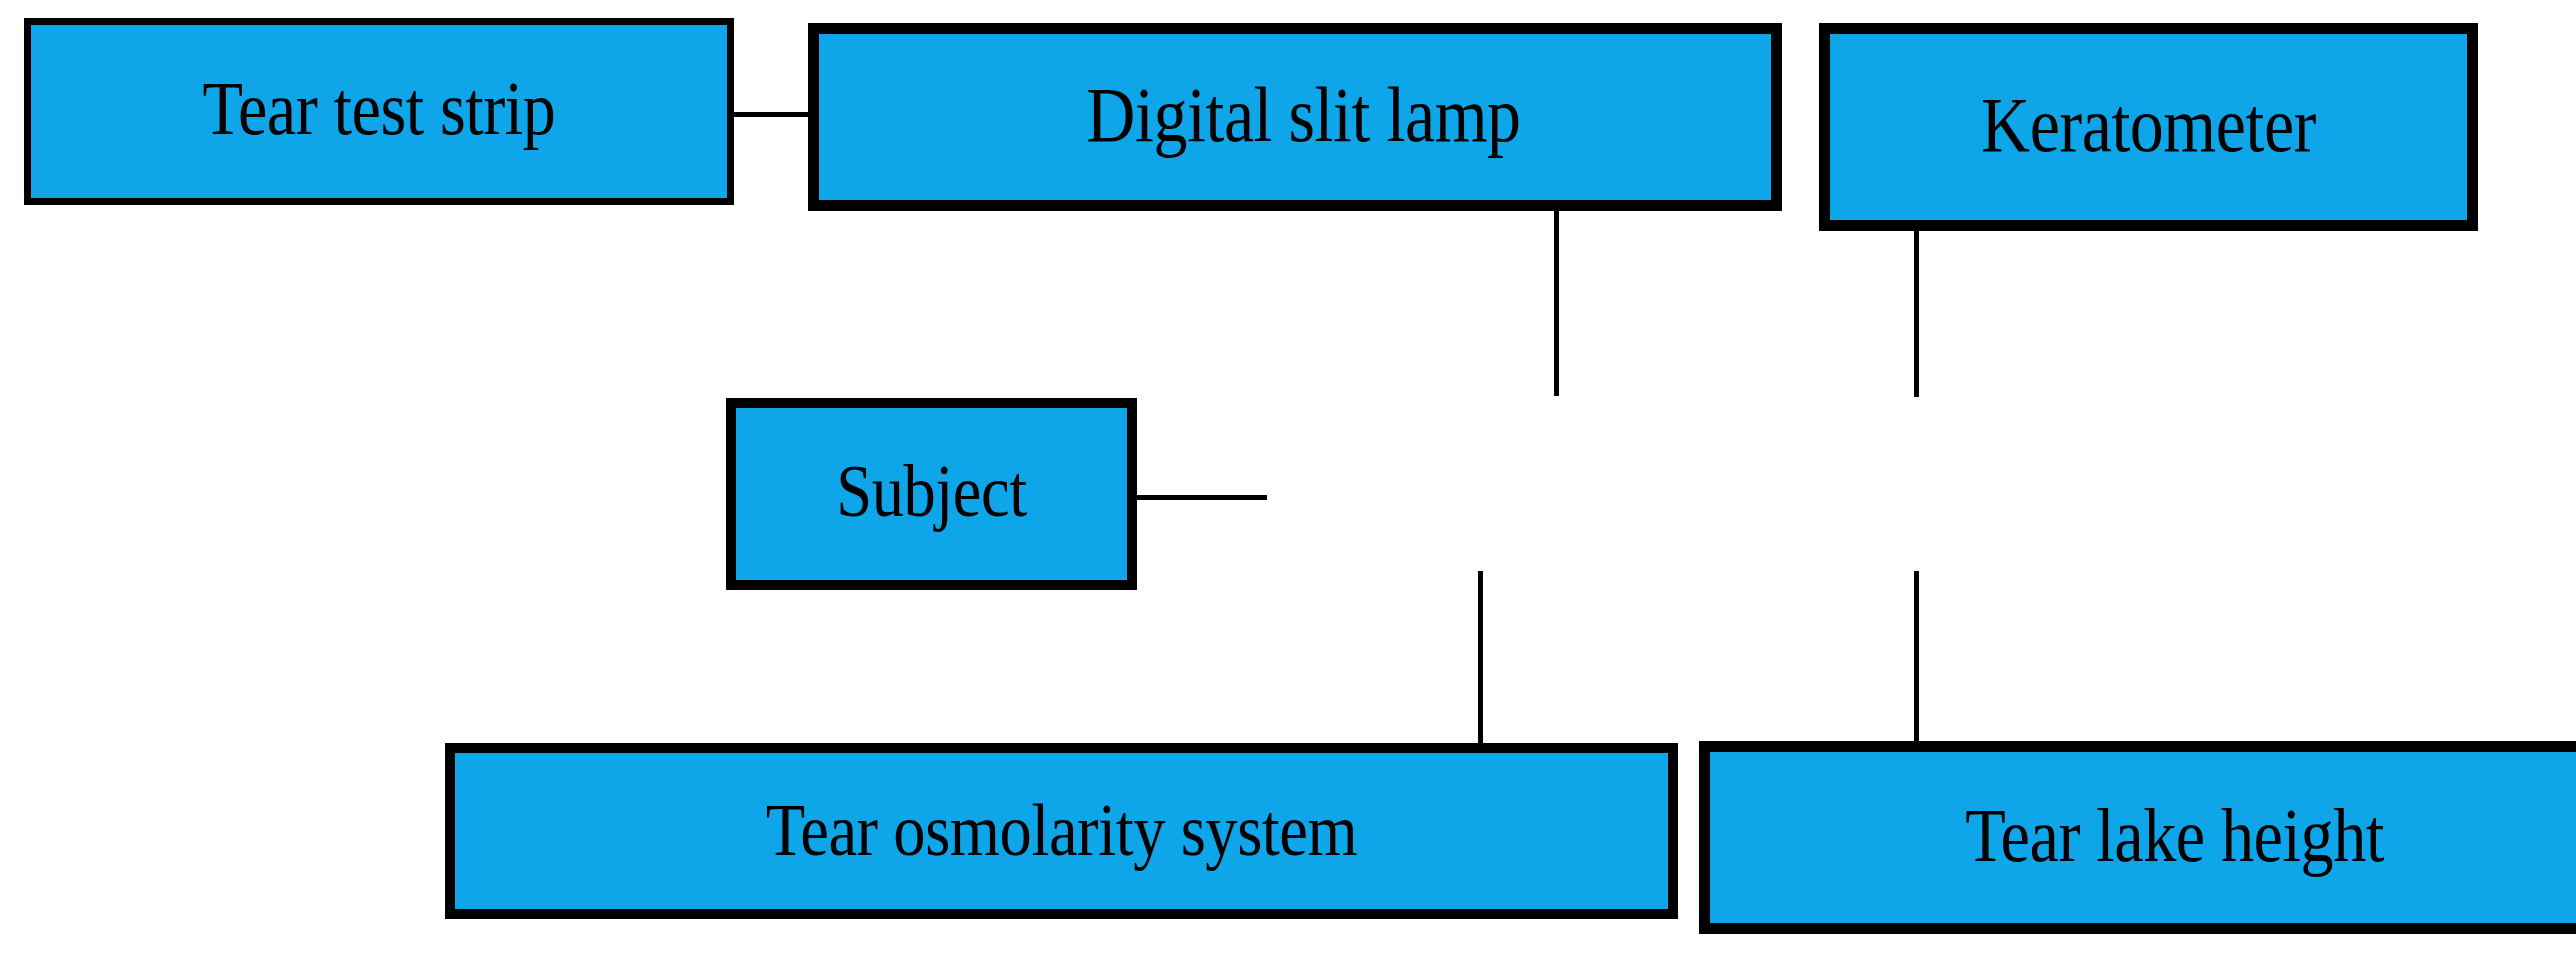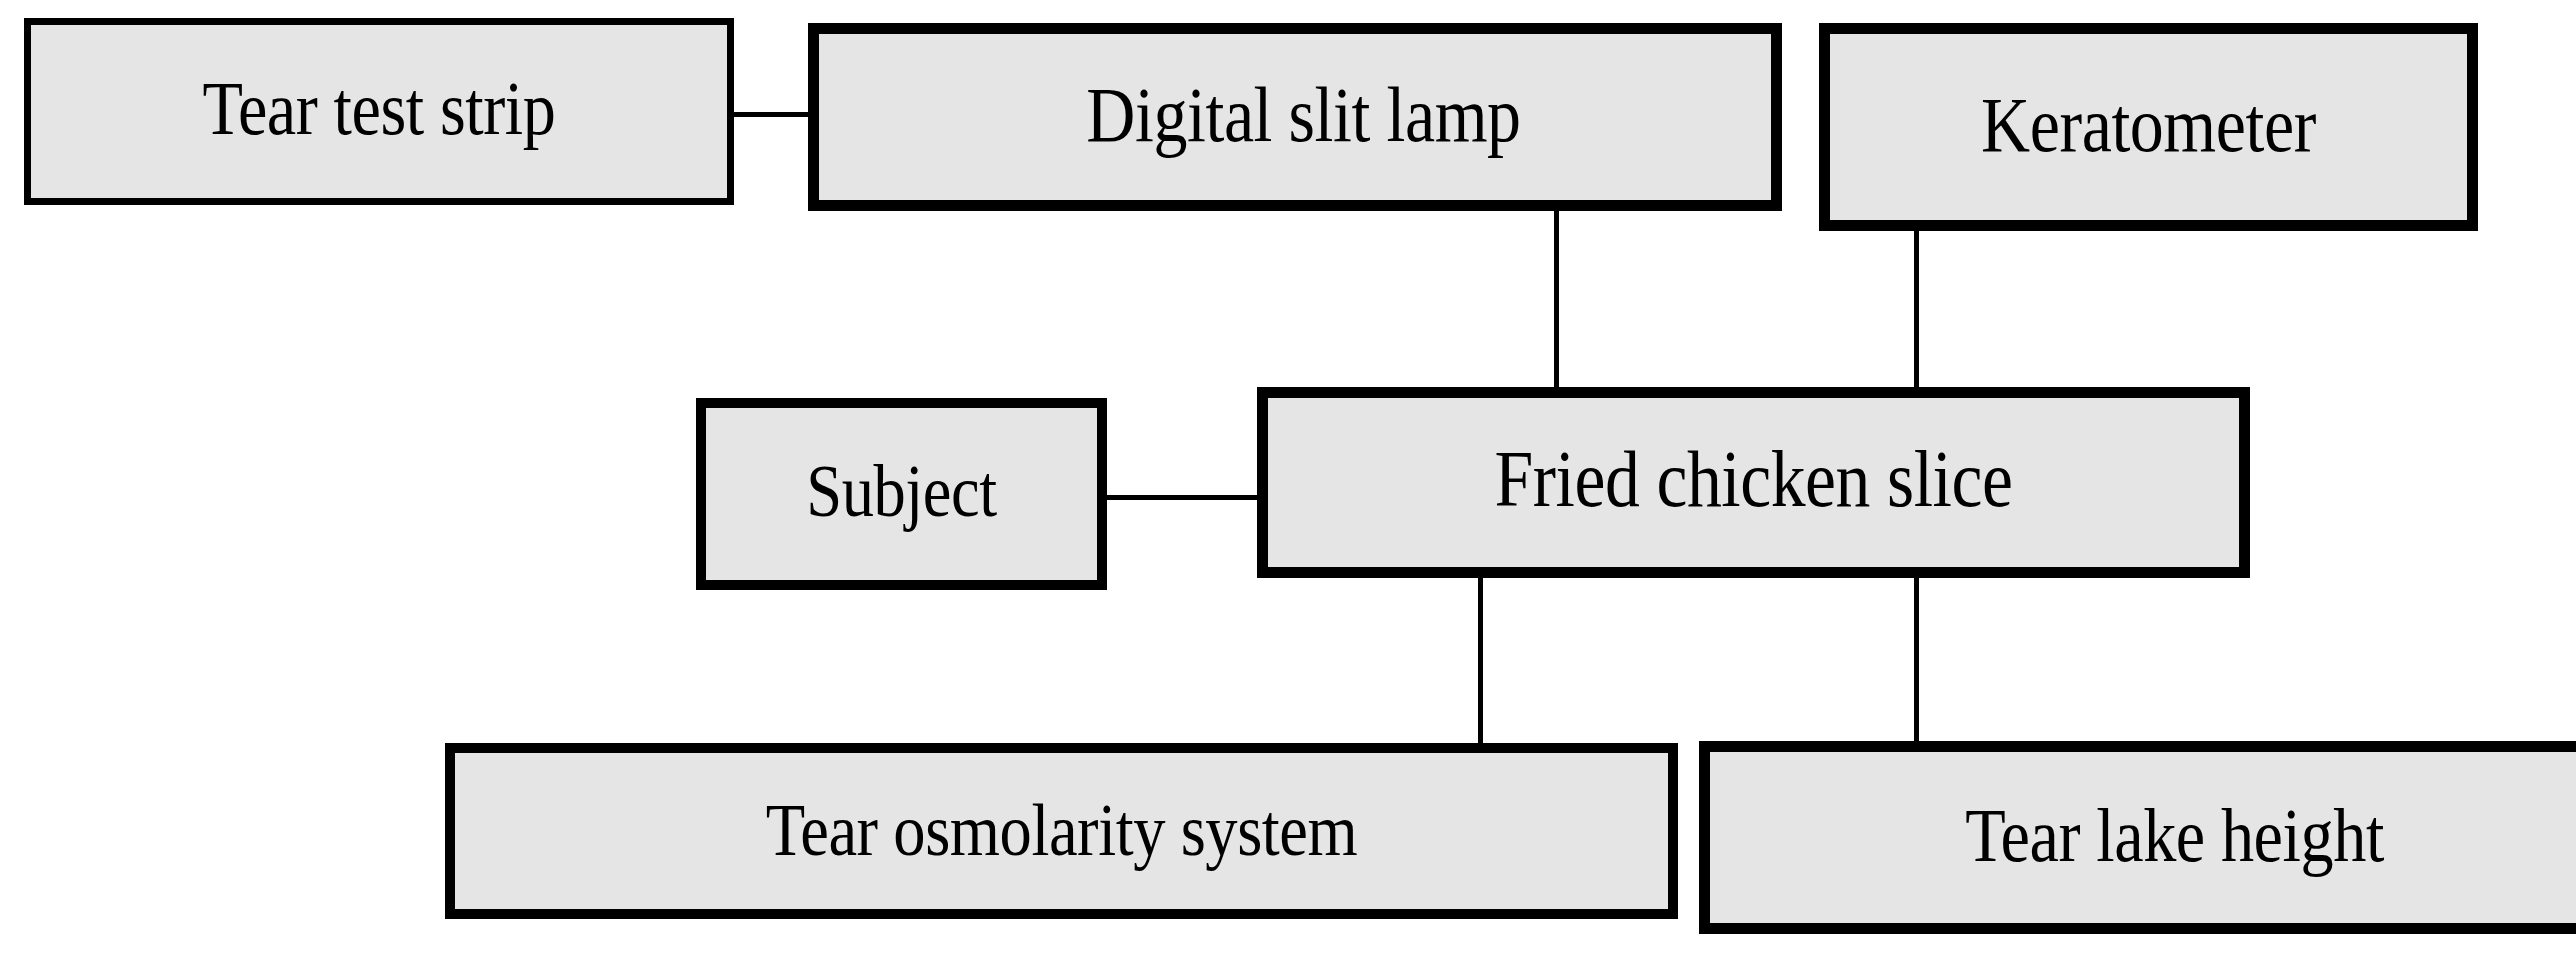--- a/index.html
+++ b/index.html
@@ -12,21 +12,21 @@
     position: relative;
     width: 2576px;
     height: 966px;
     background: #ffffff;
     overflow: hidden;
     font-family: "Liberation Serif", "DejaVu Serif", serif;
   }
   .node {
     position: absolute;
     box-sizing: border-box;
-    background: #e5e5e5;
+    background: #0ea5e9;
     border: 8px solid #000000;
     display: flex;
     align-items: center;
     justify-content: center;
     z-index: 5;
   }
   .node .label {
     display: block;
     width: 100%;
     text-align: center;
@@ -34,21 +34,21 @@
     font-weight: 400;
     line-height: 1.0;
     letter-spacing: -0.5px;
     transform: scaleX(0.86);
     white-space: nowrap;
   }
   
   #n-tear-test-strip   { left: 24px;   top: 18px;  width: 710px;  height: 187px; border-width: 7px; }
   #n-digital-slit-lamp { left: 808px;  top: 23px;  width: 974px;  height: 188px; border-width: 11px; padding-left: 17px; }
   #n-keratometer       { left: 1819px; top: 23px;  width: 659px;  height: 208px; border-width: 11px; }
-  #n-subject           { left: 696px;  top: 398px; width: 411px;  height: 192px; border-width: 10px; }
+  #n-subject           { left: 726px;  top: 398px; width: 411px;  height: 192px; border-width: 10px; }
   #n-fried-chicken     { left: 1257px; top: 387px; width: 993px; height: 191px; border-width: 11px; }
   #n-tear-osmolarity   { left: 445px;  top: 743px; width: 1233px; height: 176px; border-width: 10px; }
   #n-tear-lake-height  { left: 1678px; top: 741px; width: 951px;  height: 193px; border-width: 11px; margin-left: 21px; }
 
   #n-tear-test-strip   .label { font-size: 77px; padding-bottom: 6px; }
   #n-digital-slit-lamp .label { font-size: 79px; padding-bottom: 6px; }
   #n-keratometer       .label { font-size: 79px; padding-bottom: 6px; }
   #n-subject           .label { font-size: 75px; padding-bottom: 8px; }
   #n-fried-chicken     .label { font-size: 81px; padding-bottom: 6px; }
   #n-tear-osmolarity   .label { font-size: 75px; padding-bottom: 4px; }
@@ -90,23 +90,20 @@
   </div>
 
   <div class="node" id="n-keratometer">
     <span class="label">Keratometer</span>
   </div>
 
   <div class="node" id="n-subject">
     <span class="label">Subject</span>
   </div>
 
-  <div class="node" id="n-fried-chicken">
-    <span class="label">Fried chicken slice</span>
-  </div>
 
   <div class="node" id="n-tear-osmolarity">
     <span class="label">Tear osmolarity system</span>
   </div>
 
   <div class="node" id="n-tear-lake-height">
     <span class="label">Tear lake height</span>
   </div>
 
 </div>

